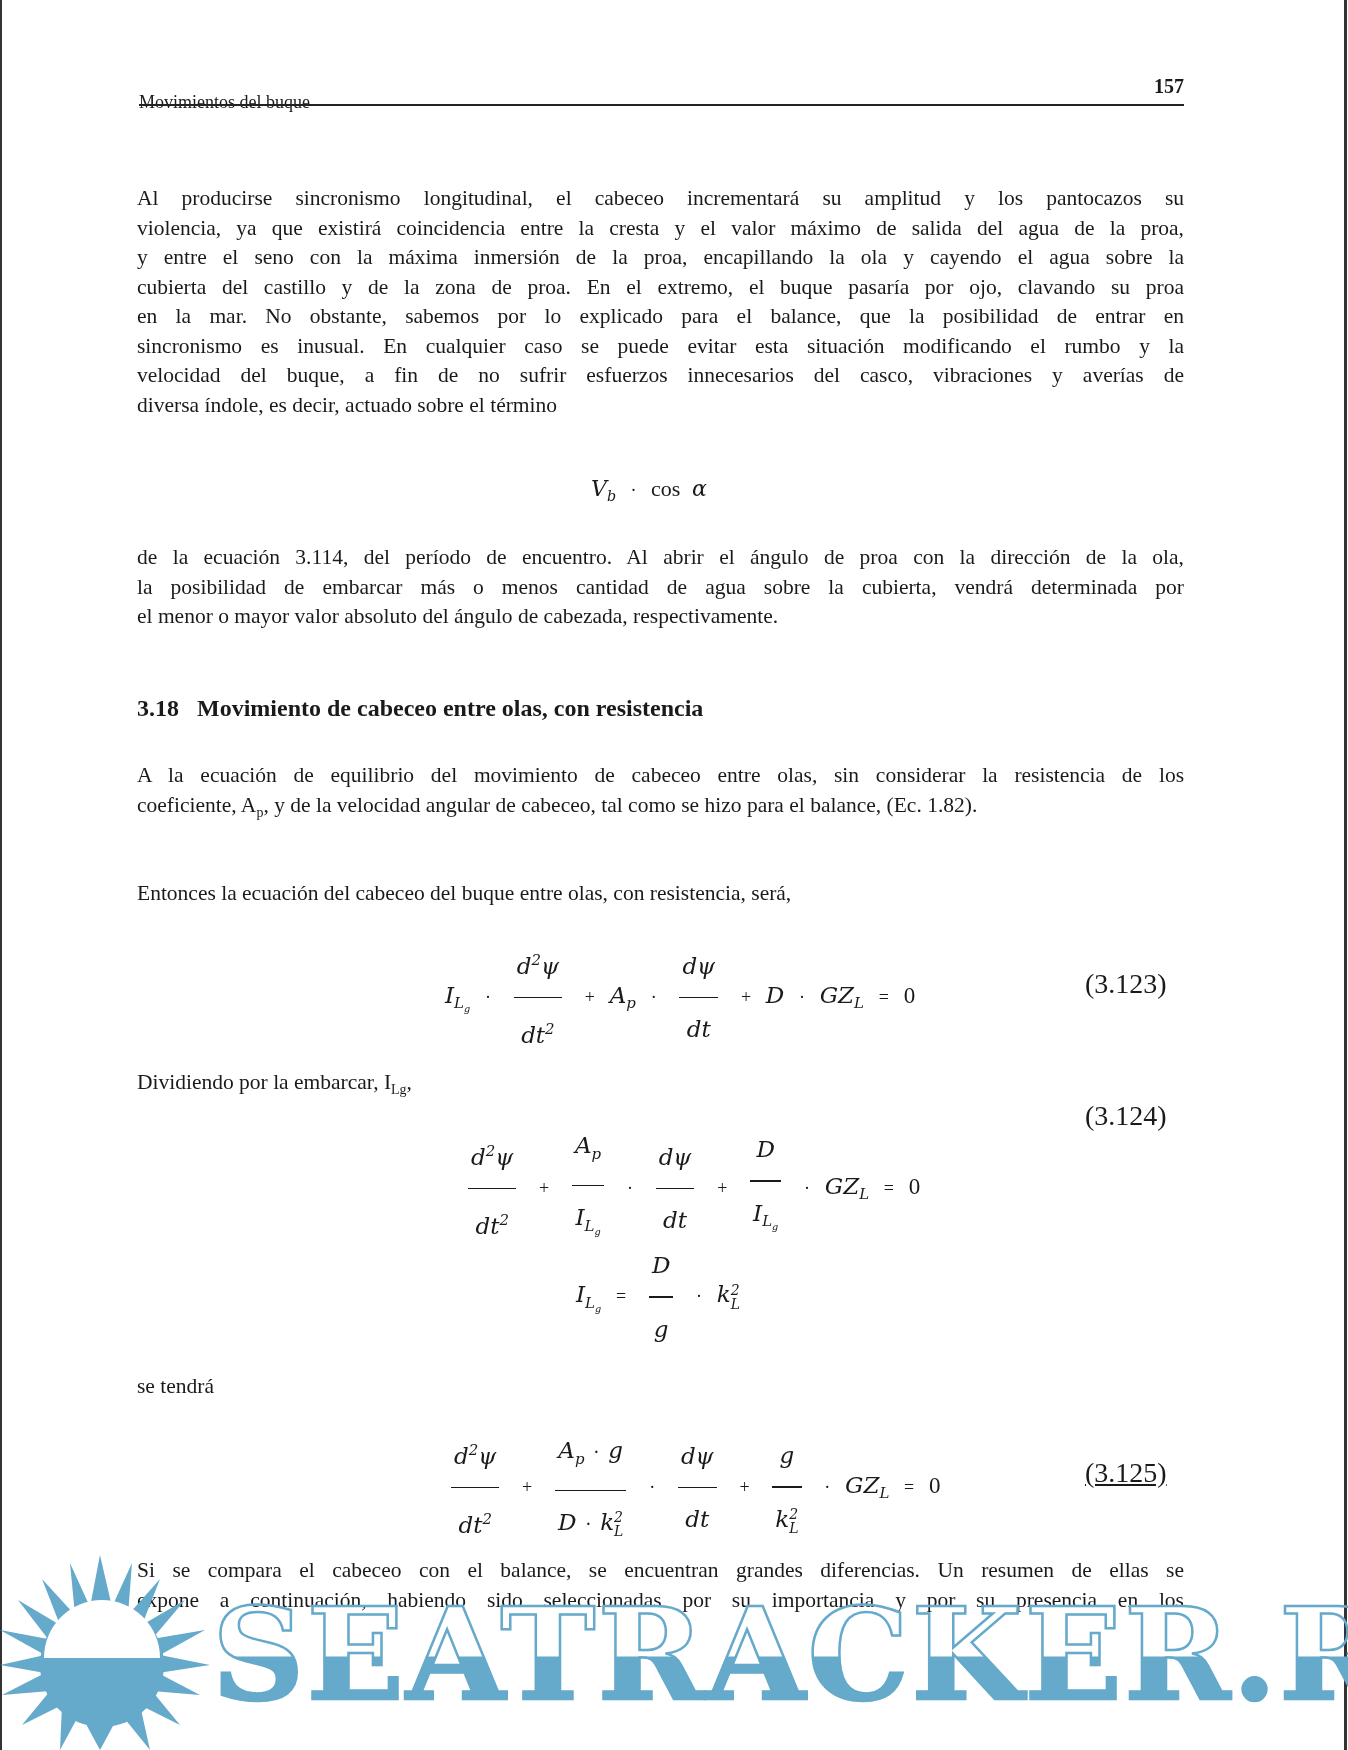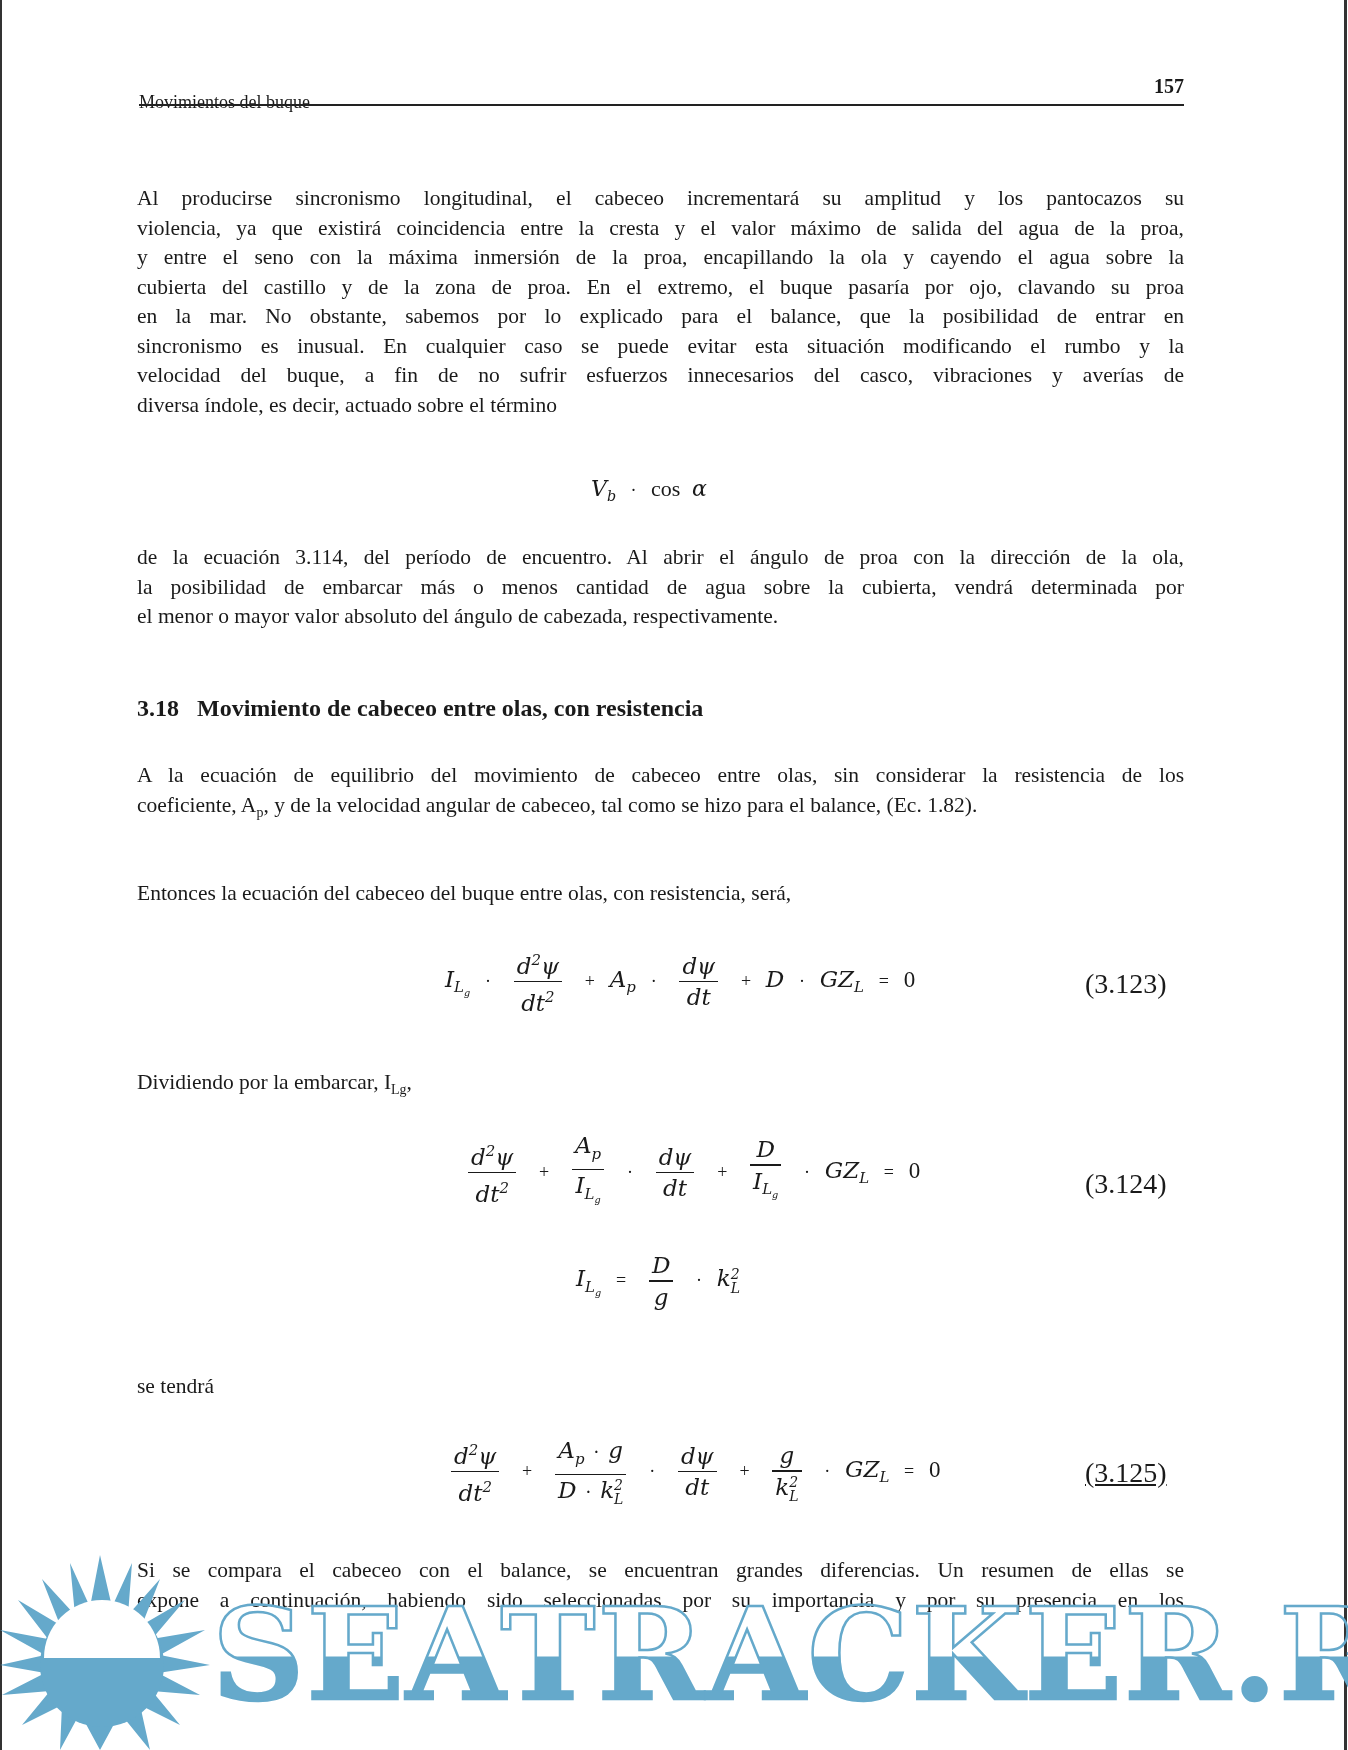--- a/index.html
+++ b/index.html
@@ -16,21 +16,21 @@
   .para { position: absolute; left: 137px; width: 1047px; font-size: 21.5px; line-height: 29.5px;
           text-align: justify; text-align-last: left; }
   .line { display: block; text-align: justify; text-align-last: justify; white-space: nowrap; }
   .line.last { text-align-last: left; }
 
   .heading { position: absolute; left: 137px; top: 695px; font-weight: bold; font-size: 24px; }
   .heading .num { margin-right: 12px; margin-top: 24px; }
 
   .math { font-family: "DejaVu Serif", "Liberation Serif", serif; font-style: italic; }
   .upright { font-style: normal; }
-  .frac { display: inline-flex; flex-direction: column; align-items: center; vertical-align: middle; margin: 0 8px; }
+  .frac { display: inline-flex; flex-direction: column; align-items: center; vertical-align: middle; margin: 0 8px; gap: 16px; }
   .frac .num, .frac .den { display: block; padding: 0 3px; line-height: 30px; }
   .frac .bar { display: block; width: 100%; height: 1.5px; background: #1a1a1a; }
   .op { font-style: normal; margin: 0 9px; font-size: 18px; }
   sub, sup { font-size: 65%; }
 
   .eq { position: absolute; font-size: 23px; }
   .eq-num { position: absolute; left: 1085px; font-size: 28px; }
 
   .watermark { position: absolute; left: 0; top: 1555px; width: 1348px; height: 195px; pointer-events: none; }
   .wm-text { position: absolute; left: 212px; top: 35px; font-family: "DejaVu Serif", serif; font-weight: bold;
@@ -141,21 +141,21 @@
   <span class="frac math">
     <span class="num">D</span>
     <span class="bar"></span>
     <span class="den"><span>I</span><sub><span>L</span><sub>g</sub></sub></span>
   </span>
   <span class="op">·</span>
   <span class="math">GZ</span><sub class="math">L</sub>
   <span class="op">=</span>
   <span class="upright">0</span>
 </div>
-<div class="eq-num" style="top:1168px;">(3.124)</div>
+<div class="eq-num" style="top:1100px;">(3.124)</div>
 
 <div class="eq" style="left:576px; top:1250px;">
   <span class="math">I</span><sub class="math"><span>L</span><sub>g</sub></sub>
   <span class="op">=</span>
   <span class="frac math">
     <span class="num">D</span>
     <span class="bar"></span>
     <span class="den">g</span>
   </span>
   <span class="op">·</span>

